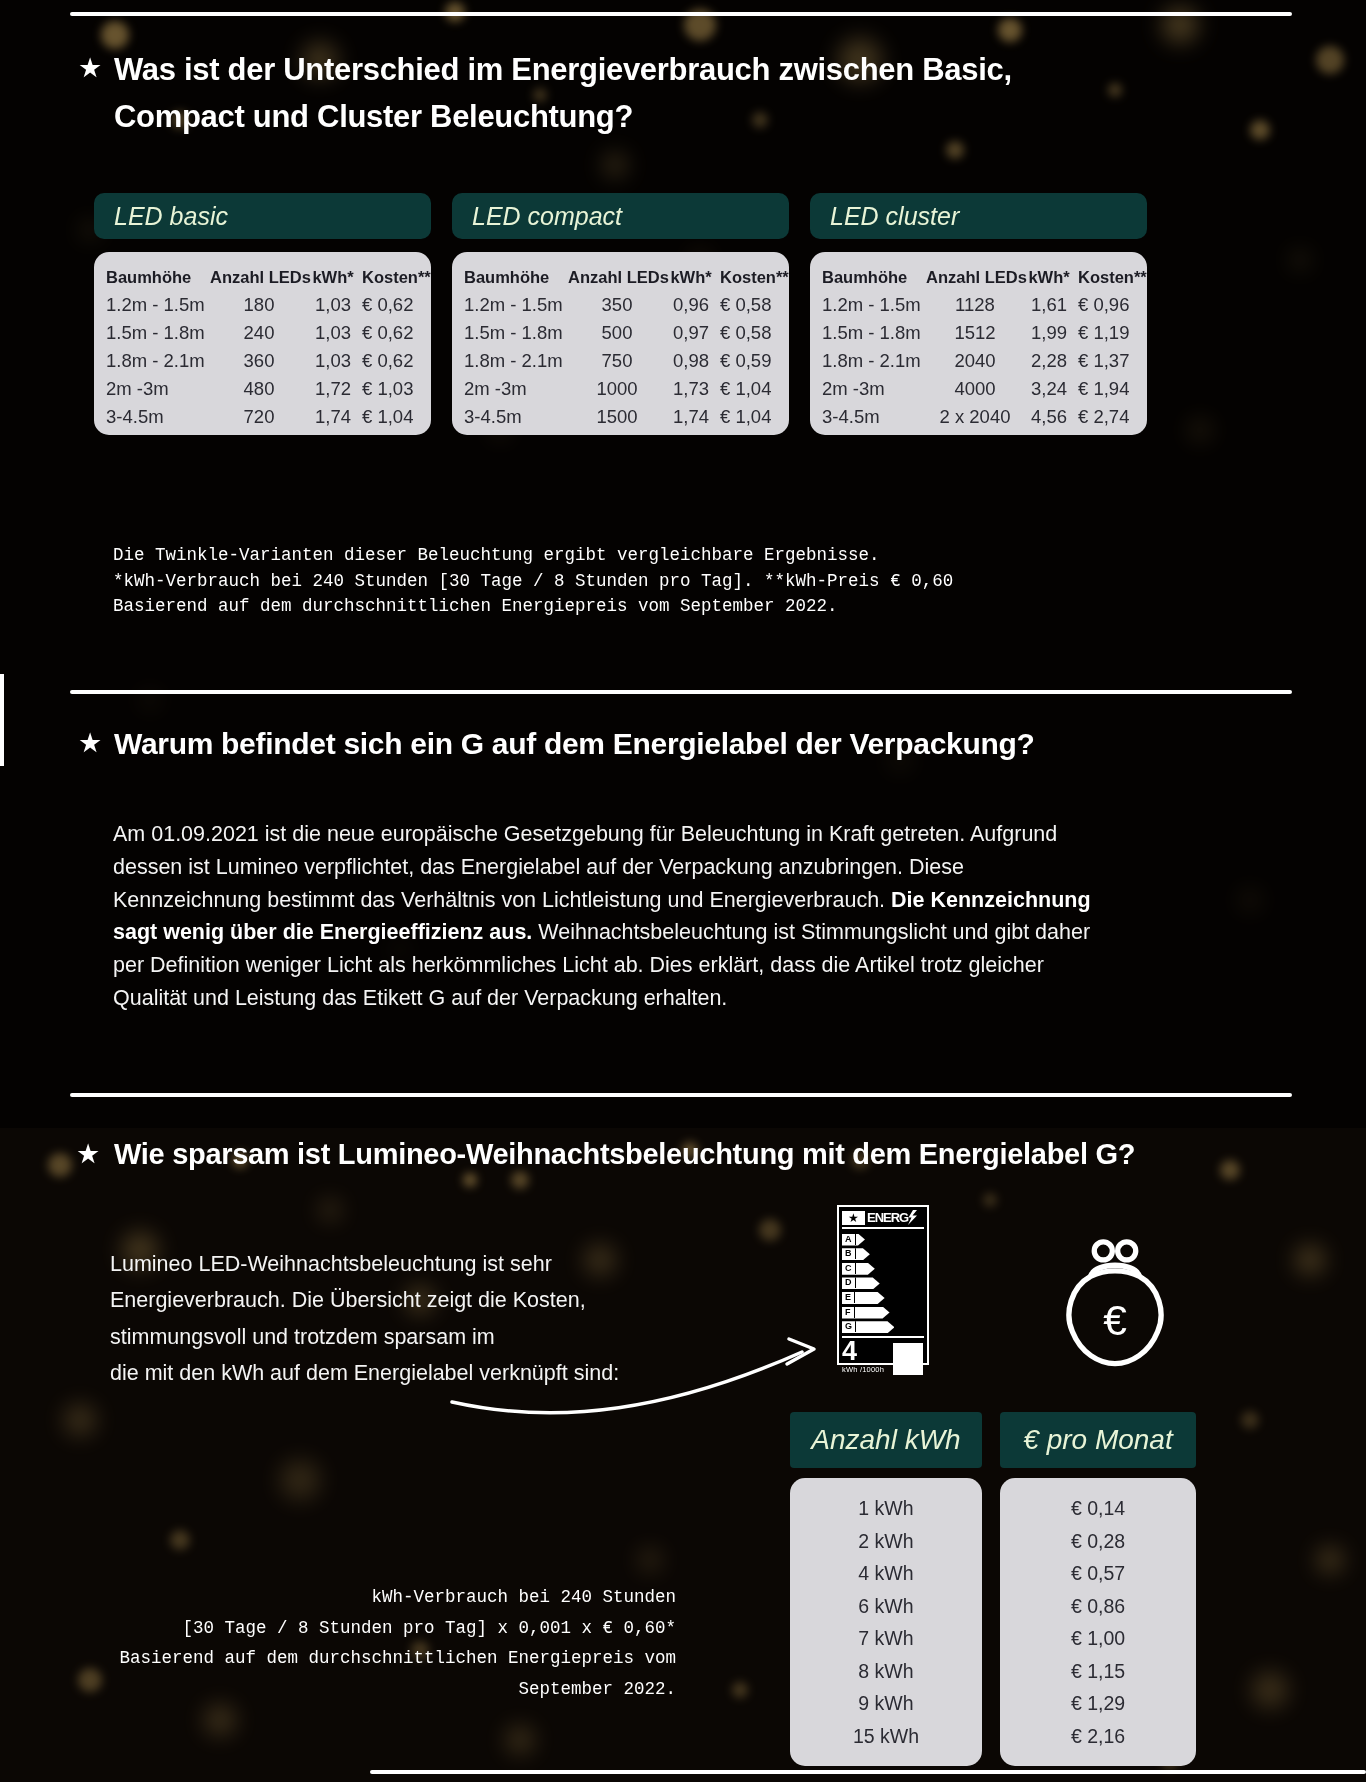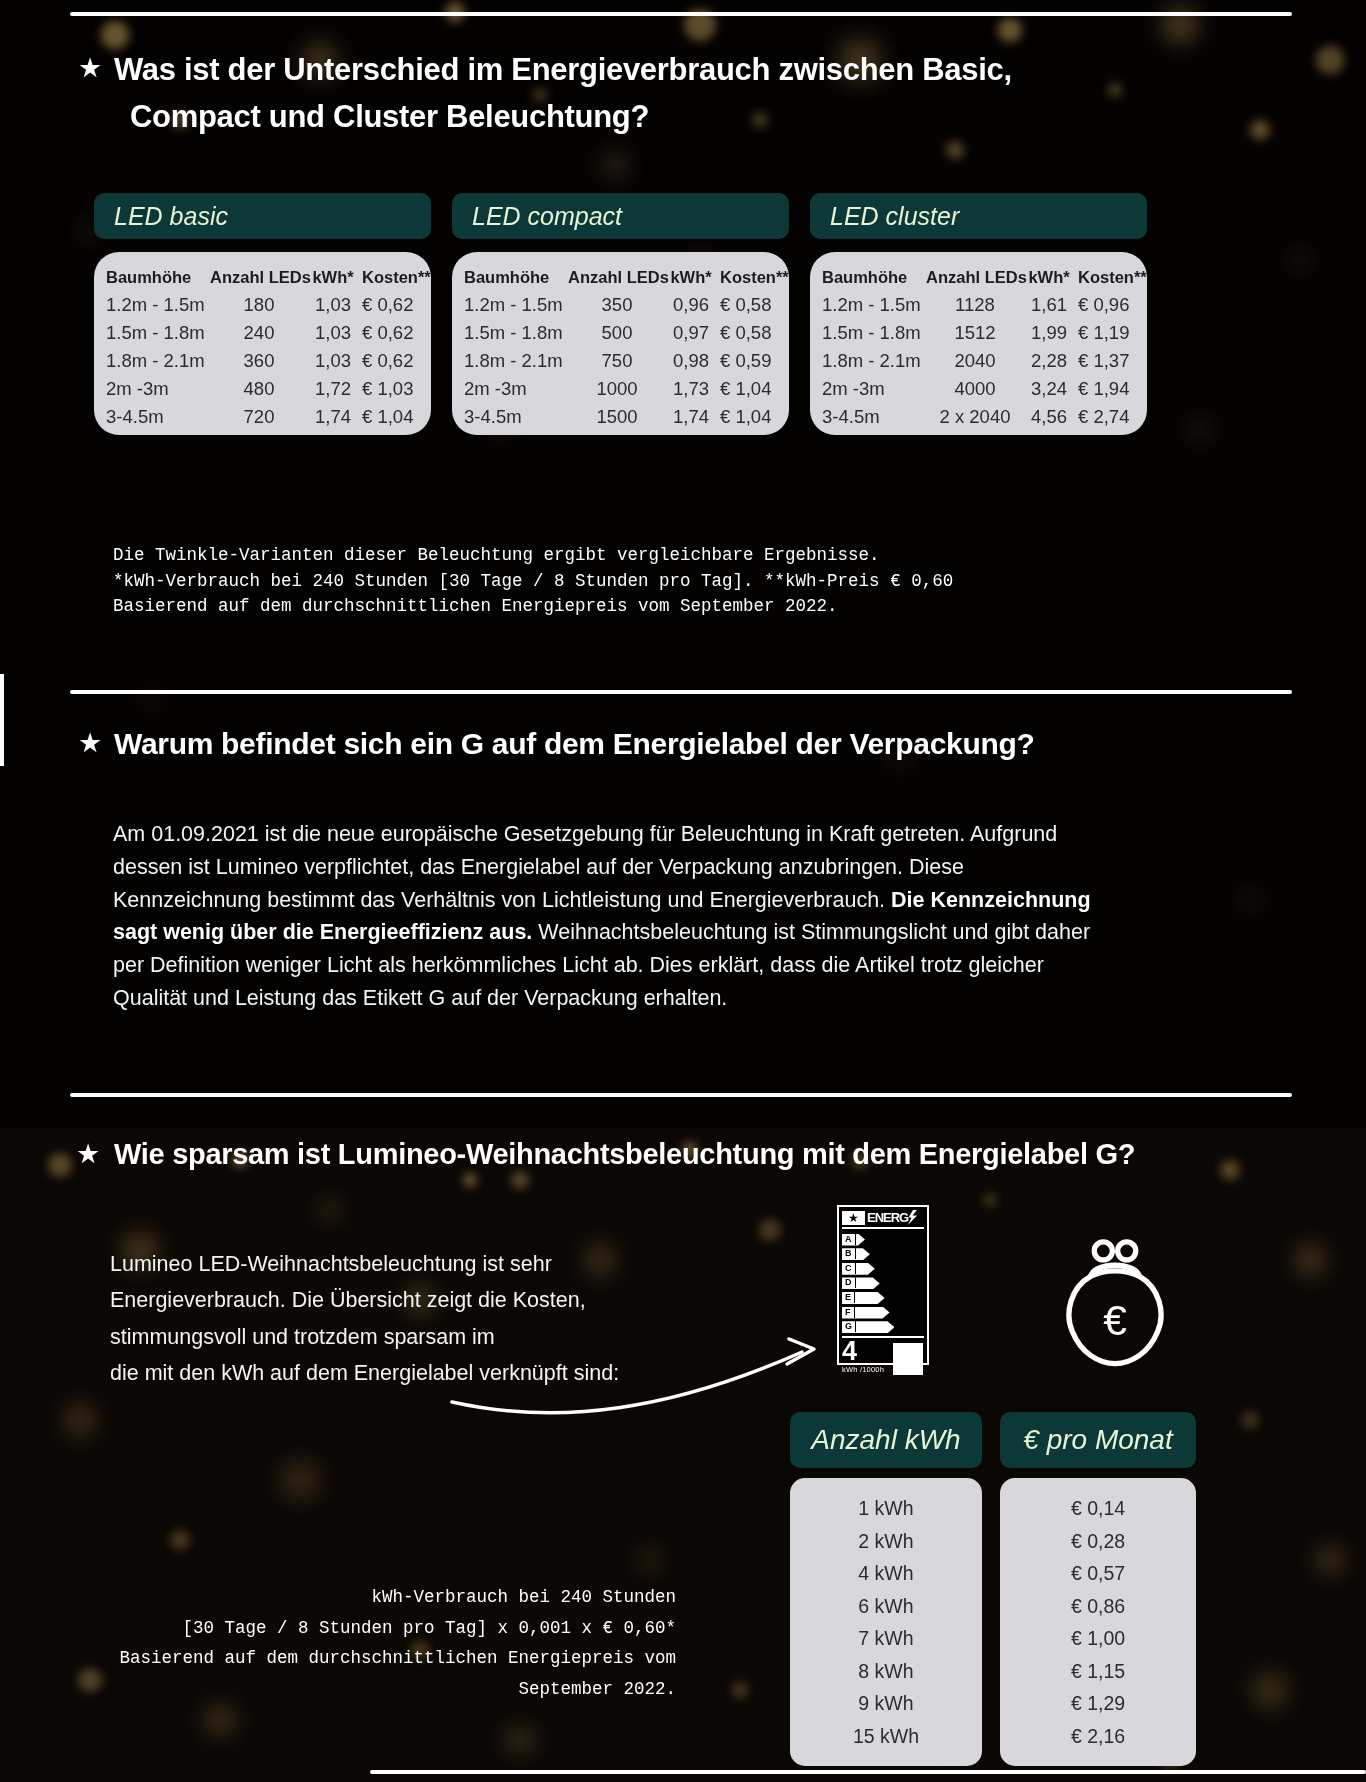--- a/index.html
+++ b/index.html
@@ -10,29 +10,29 @@
   .hr{position:absolute;height:4px;background:#fff;border-radius:2px;}
   #hr-top{left:70px;top:12px;width:1222px;}
   #hr-2{left:70px;top:690px;width:1222px;}
   #hr-3{left:70px;top:1093px;width:1222px;}
   #hr-bottom{left:370px;top:1770px;width:996px;}
   #edge-mark{position:absolute;left:0;top:674px;width:4px;height:92px;background:#fff;}
 
   .star{position:absolute;color:#fff;font-size:27px;line-height:27px;}
   .headline{position:absolute;color:#fff;font-weight:bold;letter-spacing:-0.3px;}
   #h1a{left:114px;top:52px;font-size:31px;}
-  #h1b{left:130px;top:99px;font-size:31px;}
+  #h1b{left:114px;top:99px;font-size:31px;}
   #h2{left:114px;top:727px;font-size:30px;}
   #h3{left:114px;top:1138px;font-size:29px;}
 
   
   .card{position:absolute;top:193px;width:337px;padding-left:19px;}
   .card-h{height:46px;background:#0c3937;border-radius:10px;display:flex;align-items:center;
           padding-left:20px;box-sizing:border-box;color:#e8f4d7;font-style:italic;font-size:25px;}
-  .card-b{margin-top:13px;background:#d8d7db;border-radius:25px;height:183px;
+  .card-b{margin-top:13px;background:#d8d7db;border-radius:15px;height:183px;
           padding:12px 8px 0 12px;box-sizing:border-box;color:#2b2b33;}
   .trow{display:grid;grid-template-columns:104px 98px 50px 65px;font-size:18.5px;height:28px;
         align-items:center;white-space:nowrap;}
   .trow.head{font-weight:bold;font-size:16.5px;color:#1c1c24;height:27px;}
   .c1{text-align:left;}
   .c2{text-align:center;}
   .c3{text-align:center;}
   .c4{text-align:left;padding-left:4px;}
   #card-basic{left:75px;}
   #card-compact{left:433px;}
@@ -69,21 +69,21 @@
   .el-bar:nth-child(7){width:64%;}
   .el-foot{position:relative;border-top:2px solid #fff;height:41px;margin-top:2px;}
   .el-val{color:#fff;font-weight:bold;font-size:27px;line-height:27px;}
   .el-unit{color:#fff;font-size:7.5px;letter-spacing:0.2px;}
   .el-qr{position:absolute;right:1px;bottom:4px;width:30px;height:32px;background:#fff;}
 
   .purse{position:absolute;left:1056px;top:1236px;}
   .arrow-svg{position:absolute;left:0;top:0;pointer-events:none;}
 
   
-  .bt-h{position:absolute;top:1412px;height:56px;background:#0c3937;border-radius:10px;
+  .bt-h{position:absolute;top:1412px;height:56px;background:#0c3937;border-radius:4px;
         display:flex;align-items:center;justify-content:center;color:#e8f4d7;
         font-style:italic;font-size:28px;}
   #kwh-h{left:790px;width:192px;}
   #euro-h{left:1000px;width:196px;}
   .bt-b{position:absolute;top:1478px;height:288px;background:#d8d7db;border-radius:15px;
         padding:14px 0;box-sizing:border-box;text-align:center;color:#2b2b33;font-size:19.5px;}
   .bt-b div{line-height:32.5px;}
   #kwh-b{left:790px;width:192px;}
   #euro-b{left:1000px;width:196px;}
 

